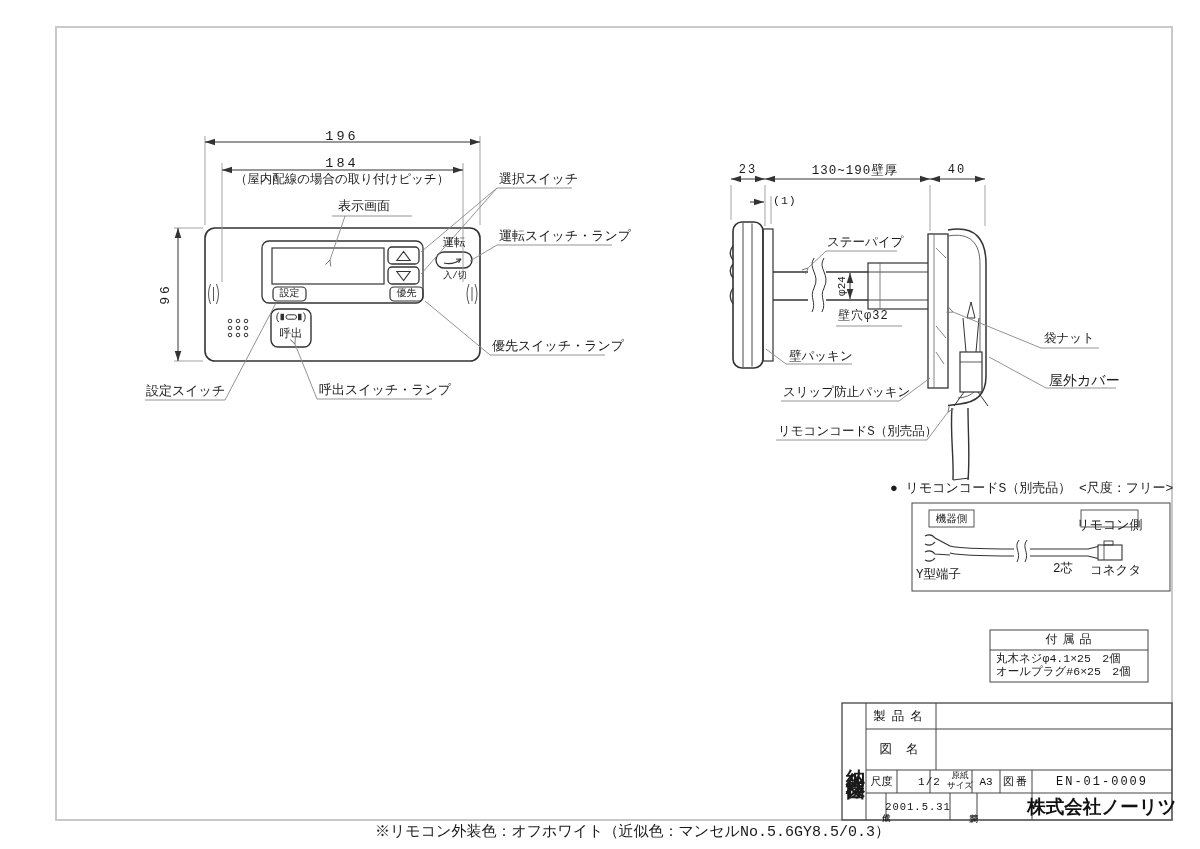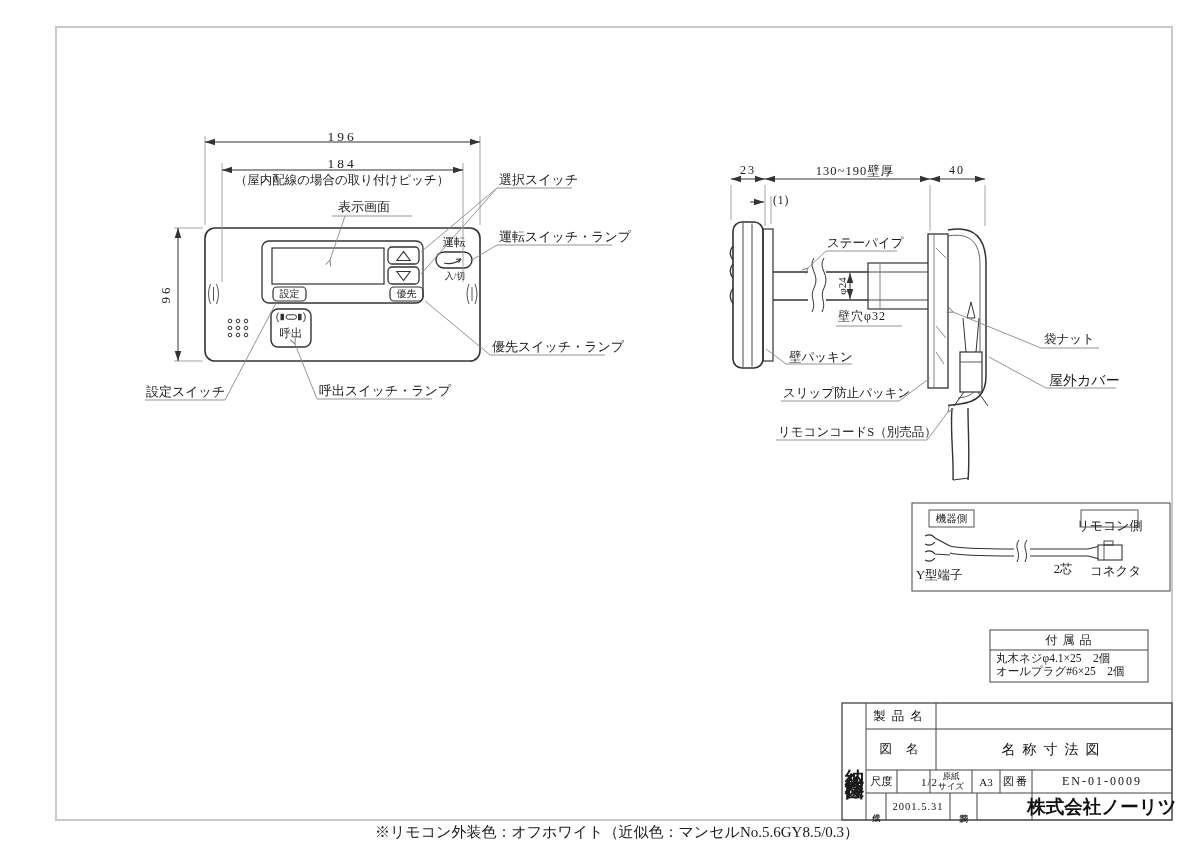--- a/index.html
+++ b/index.html
@@ -1,27 +1,27 @@
 <!DOCTYPE html>
 <html><head>
 <meta charset="utf-8">
 <style>
   html,body{margin:0;padding:0;background:#fff;}
   #page{position:relative;width:1200px;height:842px;background:#fff;overflow:hidden;
-        font-family:Liberation Serif, serif;color:#1a1a1a;}
+        font-family:Liberation Mono, monospace;color:#1a1a1a;}
   svg{position:absolute;left:0;top:0;}
   .t{position:absolute;white-space:nowrap;color:#1a1a1a;line-height:1.15;}
   .c{transform:translateX(-50%);}
   .cc{transform:translate(-50%,-50%);}
   .rot{transform:translate(-50%,-50%) rotate(-90deg);}
   .cell{position:absolute;display:flex;align-items:center;justify-content:center;
         white-space:nowrap;color:#111;}
   .vtitle{position:absolute;display:flex;align-items:center;justify-content:center;
           writing-mode:vertical-rl;text-orientation:upright;font-weight:600;}
-  .small2{white-space:normal;text-align:right;line-height:1.12;}
+  .small2{white-space:normal;text-align:right;line-height:1.12;margin-left:9px;}
 </style>
 </head>
 <body>
 
 <div id="page">
 
 <svg width="1200" height="849" viewBox="0 0 1200 849">
   <defs>
     <marker id="de" markerWidth="11" markerHeight="9" refX="10" refY="4.5" orient="auto">
       <path d="M0,1.2 L10,4.5 L0,7.8 Z" fill="#333"></path>
@@ -256,36 +256,36 @@
 <div class="t rot" style="left:842px;top:286px;font-size:11px;">φ24</div>
 <div class="t" style="left:838px;top:310px;font-size:12px;letter-spacing:1px;">壁穴φ32</div>
 
 <div class="t" style="left:827px;top:236px;font-size:12.5px;">ステーパイプ</div>
 <div class="t" style="left:789px;top:350px;font-size:12.5px;">壁パッキン</div>
 <div class="t" style="left:783px;top:386px;font-size:12.5px;">スリップ防止パッキン</div>
 <div class="t" style="left:778px;top:425px;font-size:12.5px;">リモコンコードS（別売品）</div>
 <div class="t" style="left:1044px;top:332px;font-size:12.5px;">袋ナット</div>
 <div class="t" style="left:1049px;top:373px;font-size:14px;">屋外カバー</div>
 
+<div class="t" style="left:890px;top:482px;font-size:13px;">● リモコンコードS（別売品） &lt;尺度：フリー&gt;</div>
 <div class="t cc" style="left:951.5px;top:518.5px;font-size:10.5px;">機器側</div>
 <div class="t cc" style="left:1109.5px;top:526px;font-size:13px;">リモコン側</div>
 <div class="t" style="left:916px;top:568px;font-size:12.5px;">Y型端子</div>
 <div class="t c" style="left:1034px;top:562px;font-size:12.5px;margin-left:29px;">2芯</div>
 <div class="t" style="left:1090px;top:564px;font-size:12.5px;">コネクタ</div>
 
 <div class="t c" style="left:1071px;top:634px;font-size:12px;letter-spacing:5px;">付属品</div>
 <div class="t" style="left:996px;top:652px;font-size:11.5px;">丸木ネジφ4.1×25　2個</div>
 <div class="t" style="left:996px;top:665px;font-size:11.5px;">オールプラグ#6×25　2個</div>
 
 <div class="t" style="left:355px;top:824px;font-size:15px;margin-left:20px;">※リモコン外装色：オフホワイト（近似色：マンセルNo.5.6GY8.5/0.3）</div>
 
 <div class="vtitle" style="left:843px;top:704px;width:23px;height:115px;font-size:19px;letter-spacing:3px;">納入仕様図</div>
 <div class="cell" style="left:866px;top:703px;width:70px;height:26px;font-size:12.5px;letter-spacing:6px;">製品名</div>
 <div class="cell" style="left:866px;top:729px;width:70px;height:41px;font-size:12.5px;letter-spacing:14px;padding-left:10px;box-sizing:border-box;">図名</div>
-<div class="cell" style="left:936px;top:729px;width:236px;height:41px;font-size:14px;letter-spacing:7px;">名称寸法図</div>
 <div class="cell" style="left:866px;top:770px;width:31px;height:23px;font-size:11px;">尺度</div>
 <div class="cell" style="left:897px;top:770px;width:33px;height:23px;font-size:11px;letter-spacing:1px;margin-left:16px;">1/2</div>
 <div class="cell small2" style="left:930px;top:770px;width:42px;height:23px;font-size:8.5px;flex-direction:column;">
   <span>原紙</span>
   <span>サイズ</span>
 </div>
 <div class="cell" style="left:972px;top:770px;width:28px;height:23px;font-size:11px;">A3</div>
 <div class="cell" style="left:1000px;top:770px;width:32px;height:23px;font-size:11px;letter-spacing:2px;">図番</div>
 <div class="cell" style="left:1032px;top:770px;width:140px;height:23px;font-size:12px;letter-spacing:2px;">EN-01-0009</div>
 <div class="cell small2" style="left:866px;top:793px;width:20px;height:27px;font-size:8.5px;flex-direction:column;line-height:1.1;">

